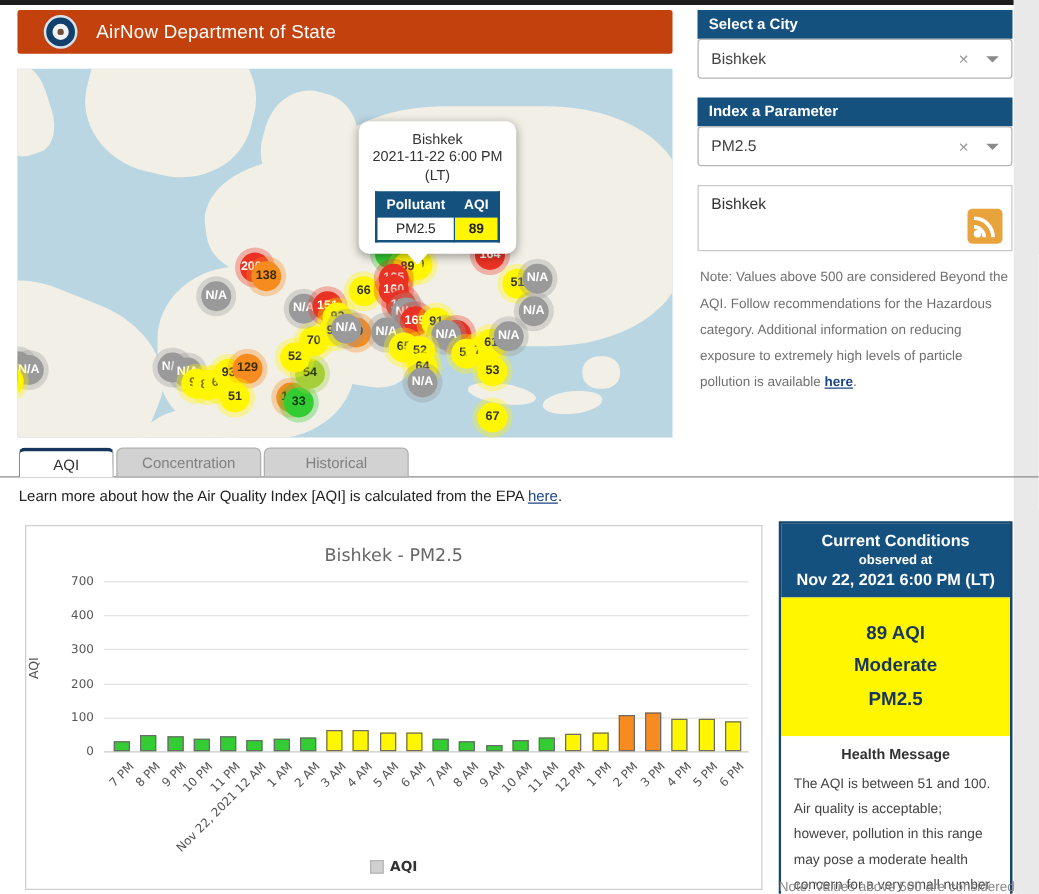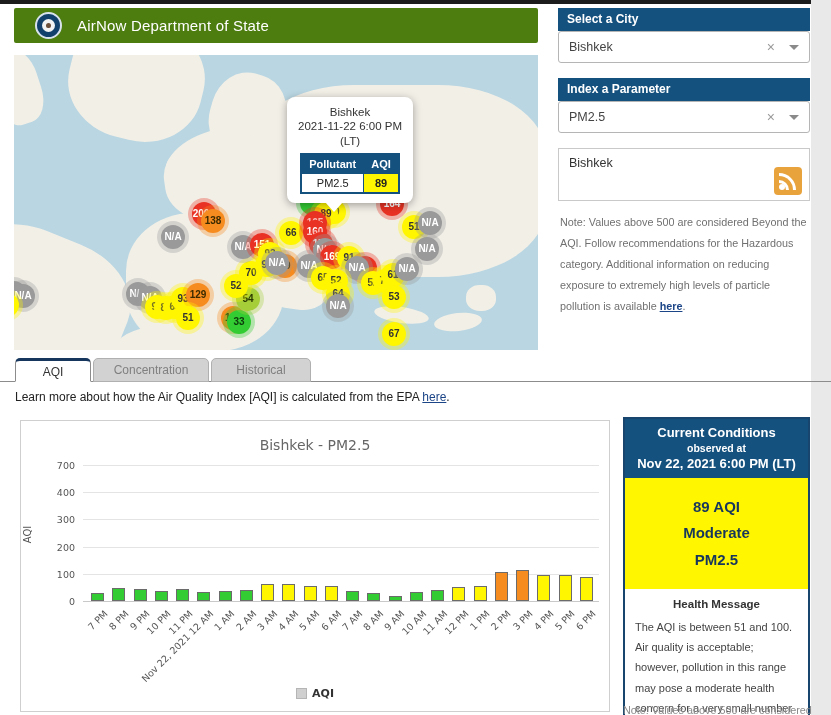--- a/index.html
+++ b/index.html
@@ -6,21 +6,21 @@
   html,body { width:831px; height:715px; overflow:hidden; background:#ffffff;
               font-family:"Liberation Sans", sans-serif; }
   #stage { position:relative; width:831px; height:715px; }
 
   
   .top-strip { position:absolute; left:0; top:0; width:811px; height:4px; background:#1c1c1c; }
   .right-strip { position:absolute; left:811px; top:0; width:20px; height:715px; background:#e9e9e9; }
 
   
   .app-header { position:absolute; left:14px; top:8px; width:524px; height:35px;
-                background:#4d7c0f; border-radius:2px; display:flex; align-items:center; }
+                background:#c2410c; border-radius:2px; display:flex; align-items:center; }
   .seal { width:27px; height:27px; margin-left:21px; border-radius:50%;
           background:#10406b; border:2px solid #d8e2ec; position:relative; }
   .seal::after { content:""; position:absolute; left:5px; top:5px; width:13px; height:13px;
                  border-radius:50%; background:#f0f2f4; }
   .seal::before { content:""; position:absolute; left:9px; top:9px; width:5px; height:5px;
                   border-radius:50% 50% 40% 40%; background:#6b4f3a; z-index:1; }
   .app-title { color:#ffffff; font-size:15px; margin-left:15px; letter-spacing:.2px; }
 
   
   .map { position:absolute; left:14px; top:55px; width:524px; height:295px;
@@ -229,21 +229,21 @@
         <b class="a1"></b>
         <i></i>
       </div>
   </div>
 
   <div class="side-note"><span>Note: Values above 500 are considered Beyond the AQI. Follow recommendations for the Hazardous category. Additional information on reducing exposure to extremely high levels of particle pollution is available </span><a class="lnk">here</a><span>.</span></div>
 
   <div class="tabs-rule"></div>
   <div class="tab active" style="left:15px;width:76px">AQI</div>
   <div class="tab inactive" style="left:93px;width:116px">Concentration</div>
-  <div class="tab inactive" style="left:211px;width:100px">Historical</div>
+  <div class="tab inactive" style="left:211px;width:116px">Historical</div>
 
   <div class="learn-more"><span>Learn more about how the Air Quality Index [AQI] is calculated from the EPA </span><a class="lnk">here</a><span>.</span></div>
 
   <div class="chart-panel">
     <div class="chart-title">Bishkek - PM2.5</div>
     <div class="ylab">AQI</div>
     <div id="plot">
         <div class="gridline zero" style="top: 180px;"></div>
         <div class="ytick" style="left: 6px; top: 175px;">0</div>
         <div class="gridline" style="top: 152.8px;"></div>

